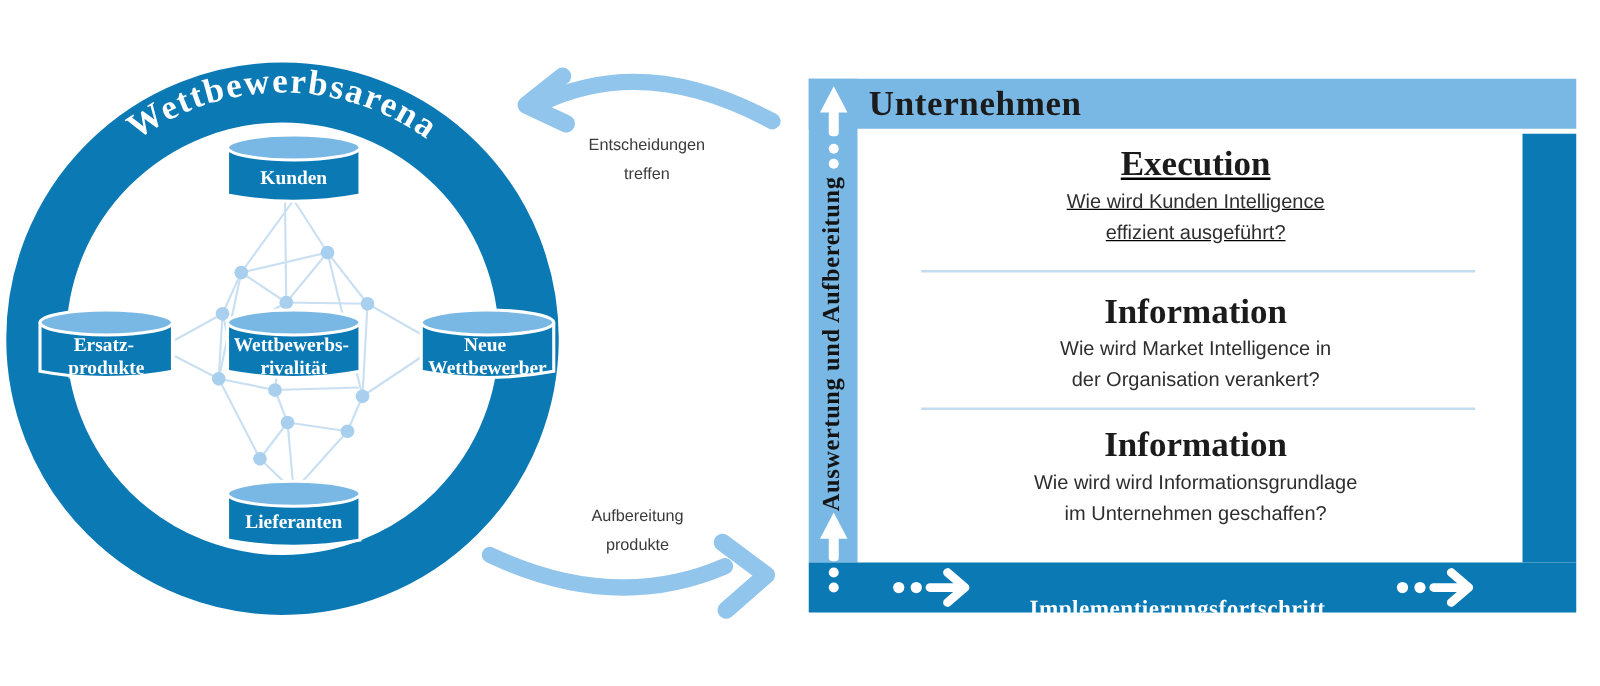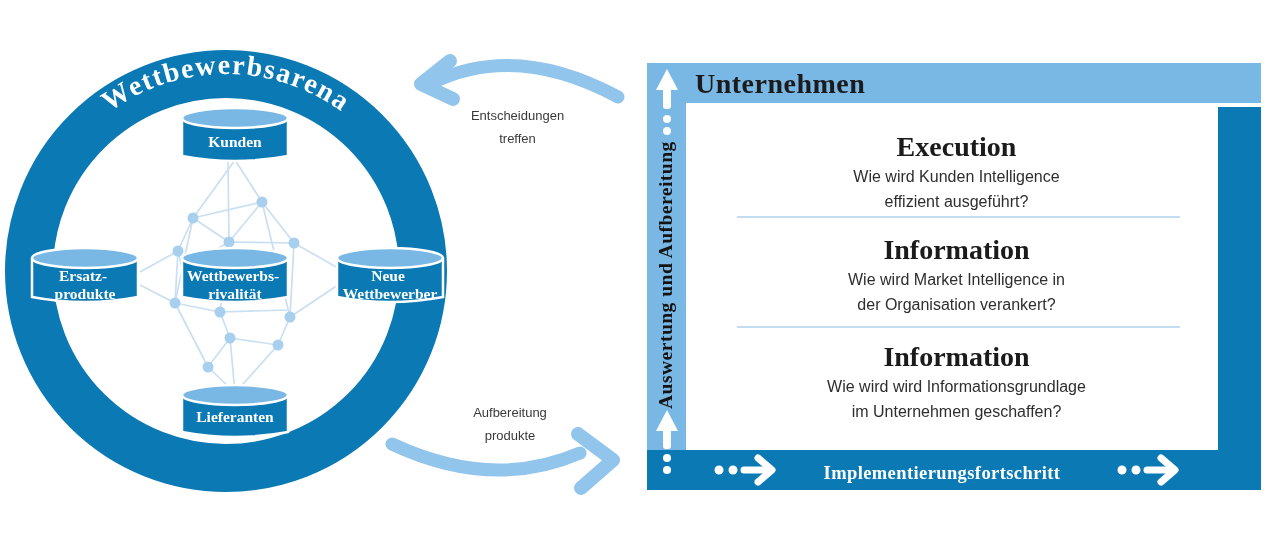--- a/index.html
+++ b/index.html
@@ -16,21 +16,21 @@
   .section h2{margin:0;font-family:"Liberation Serif","DejaVu Serif",serif;font-weight:bold;
               font-size:28px;line-height:33px;color:#1b1b1b;}
   .section p{margin:3px 0 0 0;font-size:16px;line-height:21.5px;color:#2e2e2e;}
   .divider{position:absolute;z-index:3;left:737px;width:443px;height:2px;background:#c3dcf0;}
   .caption{position:absolute;z-index:3;text-align:center;font-size:13px;line-height:22.5px;color:#3a3a3a;}
   .side-label{position:absolute;z-index:3;left:645px;top:103px;width:42px;height:345px;
               display:flex;align-items:center;justify-content:center;
               writing-mode:vertical-rl;transform:rotate(180deg);
               font-family:"Liberation Serif","DejaVu Serif",serif;font-weight:bold;
               font-size:19.5px;letter-spacing:.5px;color:#141414;}
-  .bottom-label{left:647px;top:463px;width:590px;text-align:center;font-size:18.5px;
+  .bottom-label{left:647px;top:478px;width:590px;text-align:center;font-size:18.5px;
                 color:#ffffff;letter-spacing:.4px;}
 </style>
 </head>
 <body>
 
 <div id="stage">
 
   <div class="band light" style="left:647px;top:63px;width:614px;height:40px;"></div>
   <div class="band light" style="left:647px;top:63px;width:39px;height:387px;"></div>
   <div class="band dark" style="left:1218px;top:107px;width:43px;height:343px;"></div>
@@ -154,21 +154,21 @@
         <path d="M1147 470 L1169 470" stroke-width="7" fill="none"></path>
         <path d="M1161 458 L1175 470 L1161 482" stroke-width="7" fill="none"></path>
       </g>
     </g>
   </svg>
 
   <div class="txt serifB panel-title">Unternehmen</div>
 
   <div class="side-label">Auswertung und Aufbereitung</div>
 
-  <div class="txt section" style="top:130px;">
+  <div class="txt section" style="top:115px;text-decoration:underline;">
     <h2>Execution</h2>
     <p>Wie wird Kunden Intelligence</p>
     <p>effizient ausgeführt?</p>
   </div>
   <div class="divider" style="top:216px;"></div>
 
   <div class="txt section" style="top:233px;">
     <h2>Information</h2>
     <p>Wie wird Market Intelligence in</p>
     <p>der Organisation verankert?</p>

